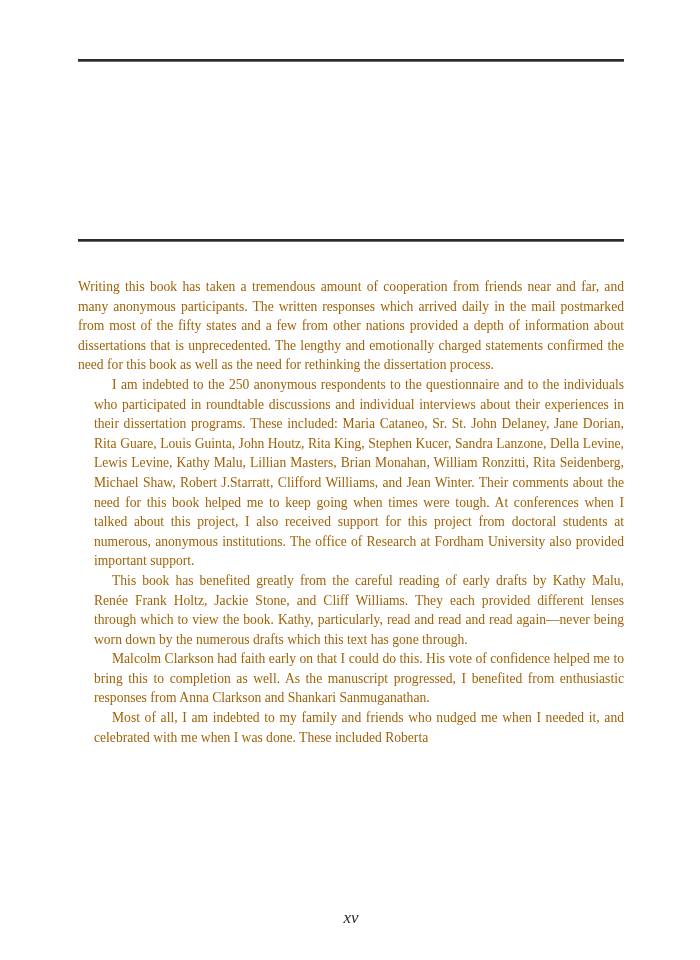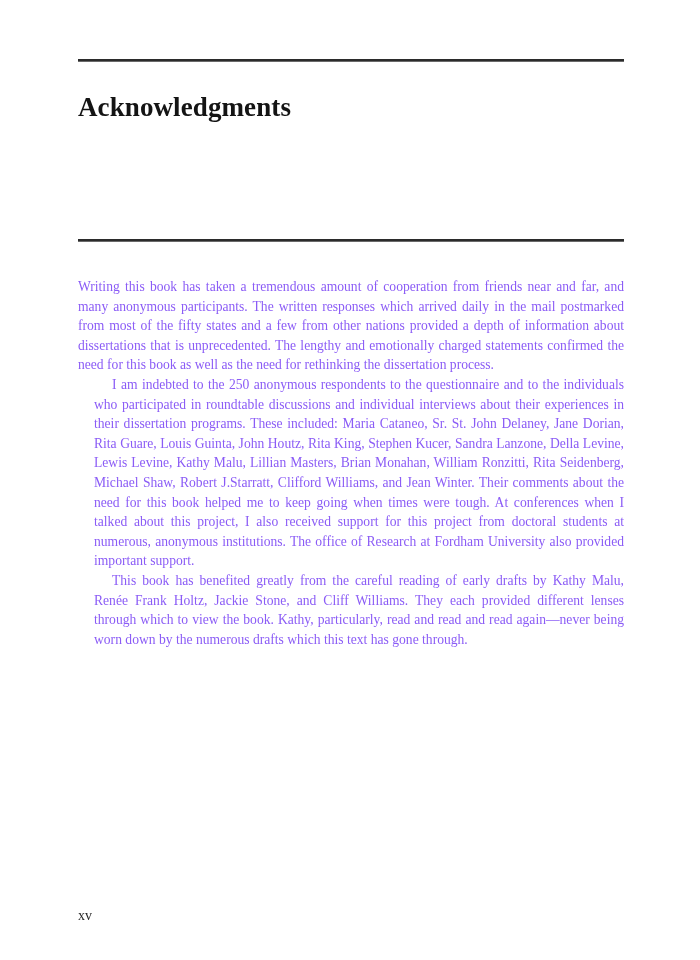--- a/index.html
+++ b/index.html
@@ -58,50 +58,52 @@
     left: 78px;
     top: 277px;
     width: 546px;
   }
   .body-text p {
     margin: 0;
     font-size: 13.6px;
     line-height: 19.6px;
     text-align: justify;
     text-justify: inter-word;
-    color: #8b5cf6;
+    color: #a16207;
     hyphens: none;
   }
   .body-text p.indent {
     text-indent: 18px;
     margin-left: 16px;
   }
   
   .folio {
     position: absolute;
     left: 78px;
     top: 908px;
     width: 546px;
-    text-align: left;
-    font-size: 14px;
+    text-align: center;
+    font-style: italic;
+    font-size: 17px;
     color: #2a2a2a;
   }
 </style>
 </head>
 <body>
 
 <div class="page">
 
   <div class="rule rule-top"></div>
 
-  <h1 class="chapter-title">Acknowledgments</h1>
 
   <div class="rule rule-bottom"></div>
 
   <div class="body-text">
     <p>Writing this book has taken a tremendous amount of cooperation from friends near and far, and many anonymous participants. The written responses which arrived daily in the mail postmarked from most of the fifty states and a few from other nations provided a depth of information about dissertations that is unprecedented. The lengthy and emotionally charged statements confirmed the need for this book as well as the need for rethinking the dissertation process.</p>
     <p class="indent">I am indebted to the 250 anonymous respondents to the questionnaire and to the individuals who participated in roundtable discussions and individual interviews about their experiences in their dissertation programs. These included: Maria Cataneo, Sr. St. John Delaney, Jane Dorian, Rita Guare, Louis Guinta, John Houtz, Rita King, Stephen Kucer, Sandra Lanzone, Della Levine, Lewis Levine, Kathy Malu, Lillian Masters, Brian Monahan, William Ronzitti, Rita Seidenberg, Michael Shaw, Robert J.Starratt, Clifford Williams, and Jean Winter. Their comments about the need for this book helped me to keep going when times were tough. At conferences when I talked about this project, I also received support for this project from doctoral students at numerous, anonymous institutions. The office of Research at Fordham University also provided important support.</p>
     <p class="indent">This book has benefited greatly from the careful reading of early drafts by Kathy Malu, Renée Frank Holtz, Jackie Stone, and Cliff Williams. They each provided different lenses through which to view the book. Kathy, particularly, read and read and read again—never being worn down by the numerous drafts which this text has gone through.</p>
+    <p class="indent">Malcolm Clarkson had faith early on that I could do this. His vote of confidence helped me to bring this to completion as well. As the manuscript progressed, I benefited from enthusiastic responses from Anna Clarkson and Shankari Sanmuganathan.</p>
+    <p class="indent">Most of all, I am indebted to my family and friends who nudged me when I needed it, and celebrated with me when I was done. These included Roberta</p>
   </div>
 
   <div class="folio">xv</div>
 
 </div>
 
 </body></html>

